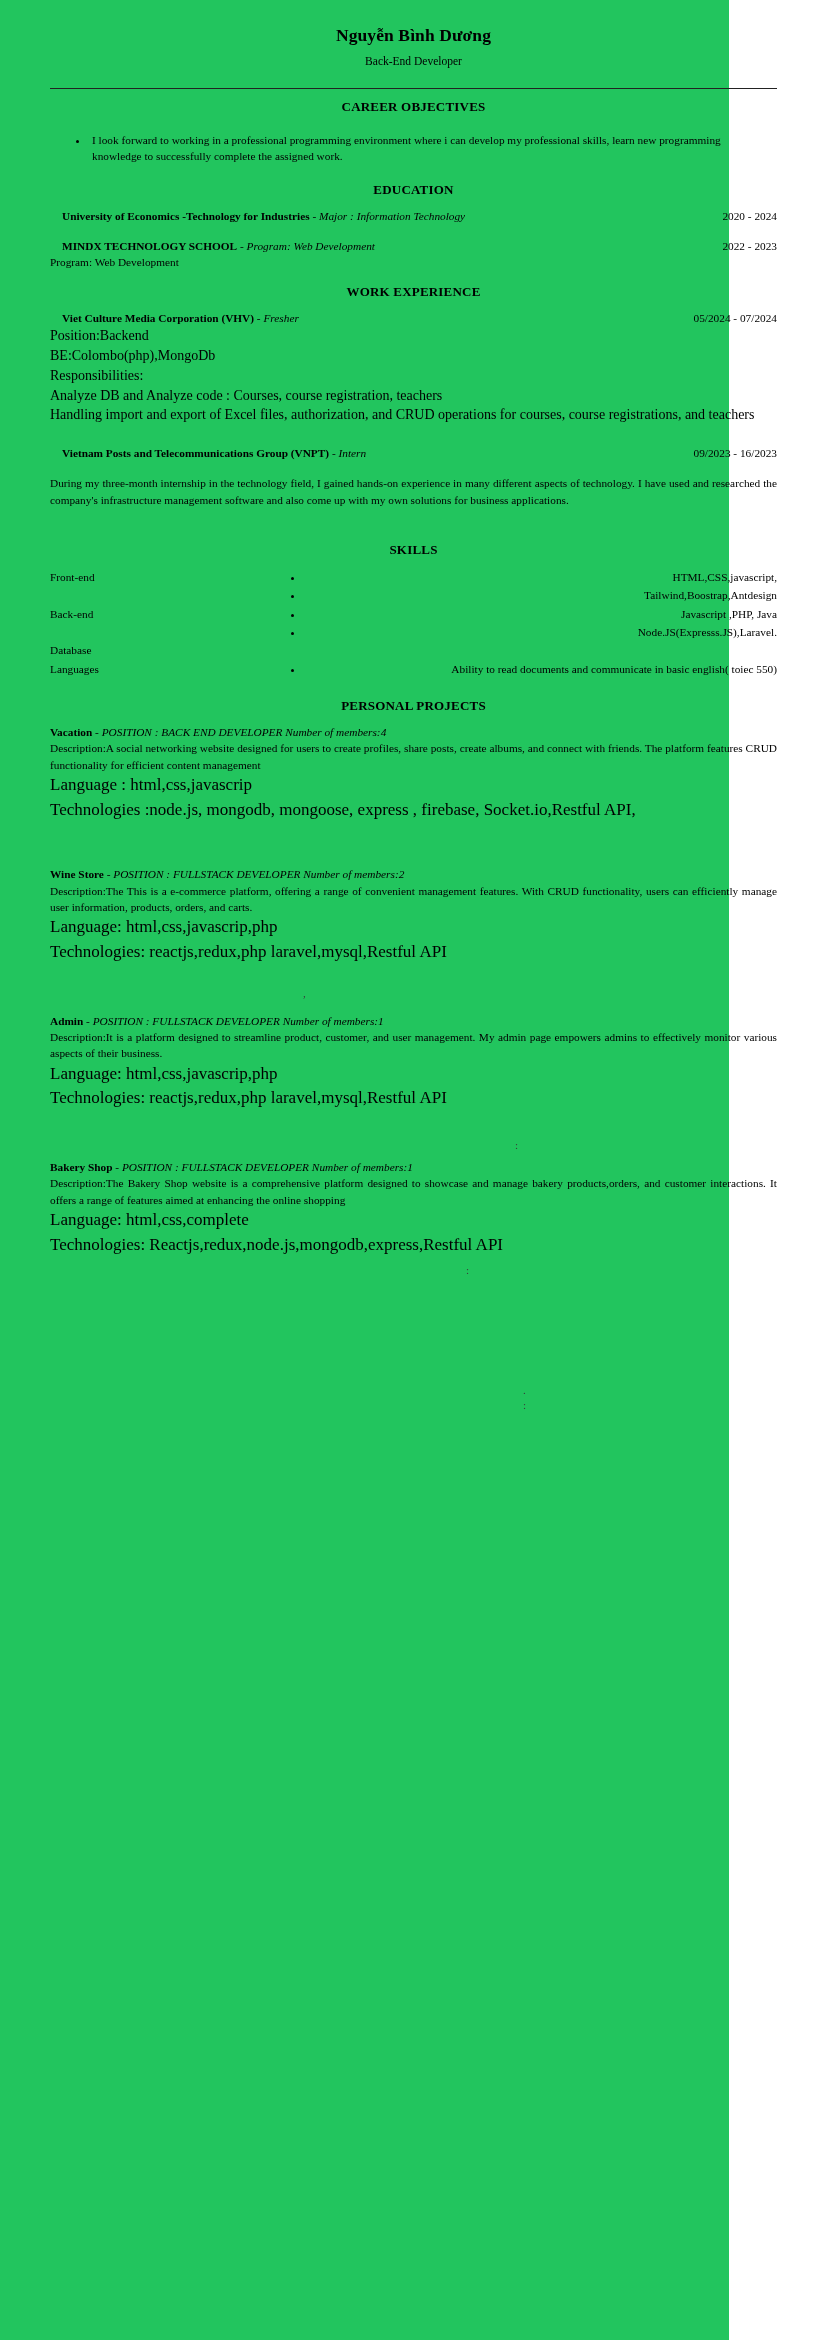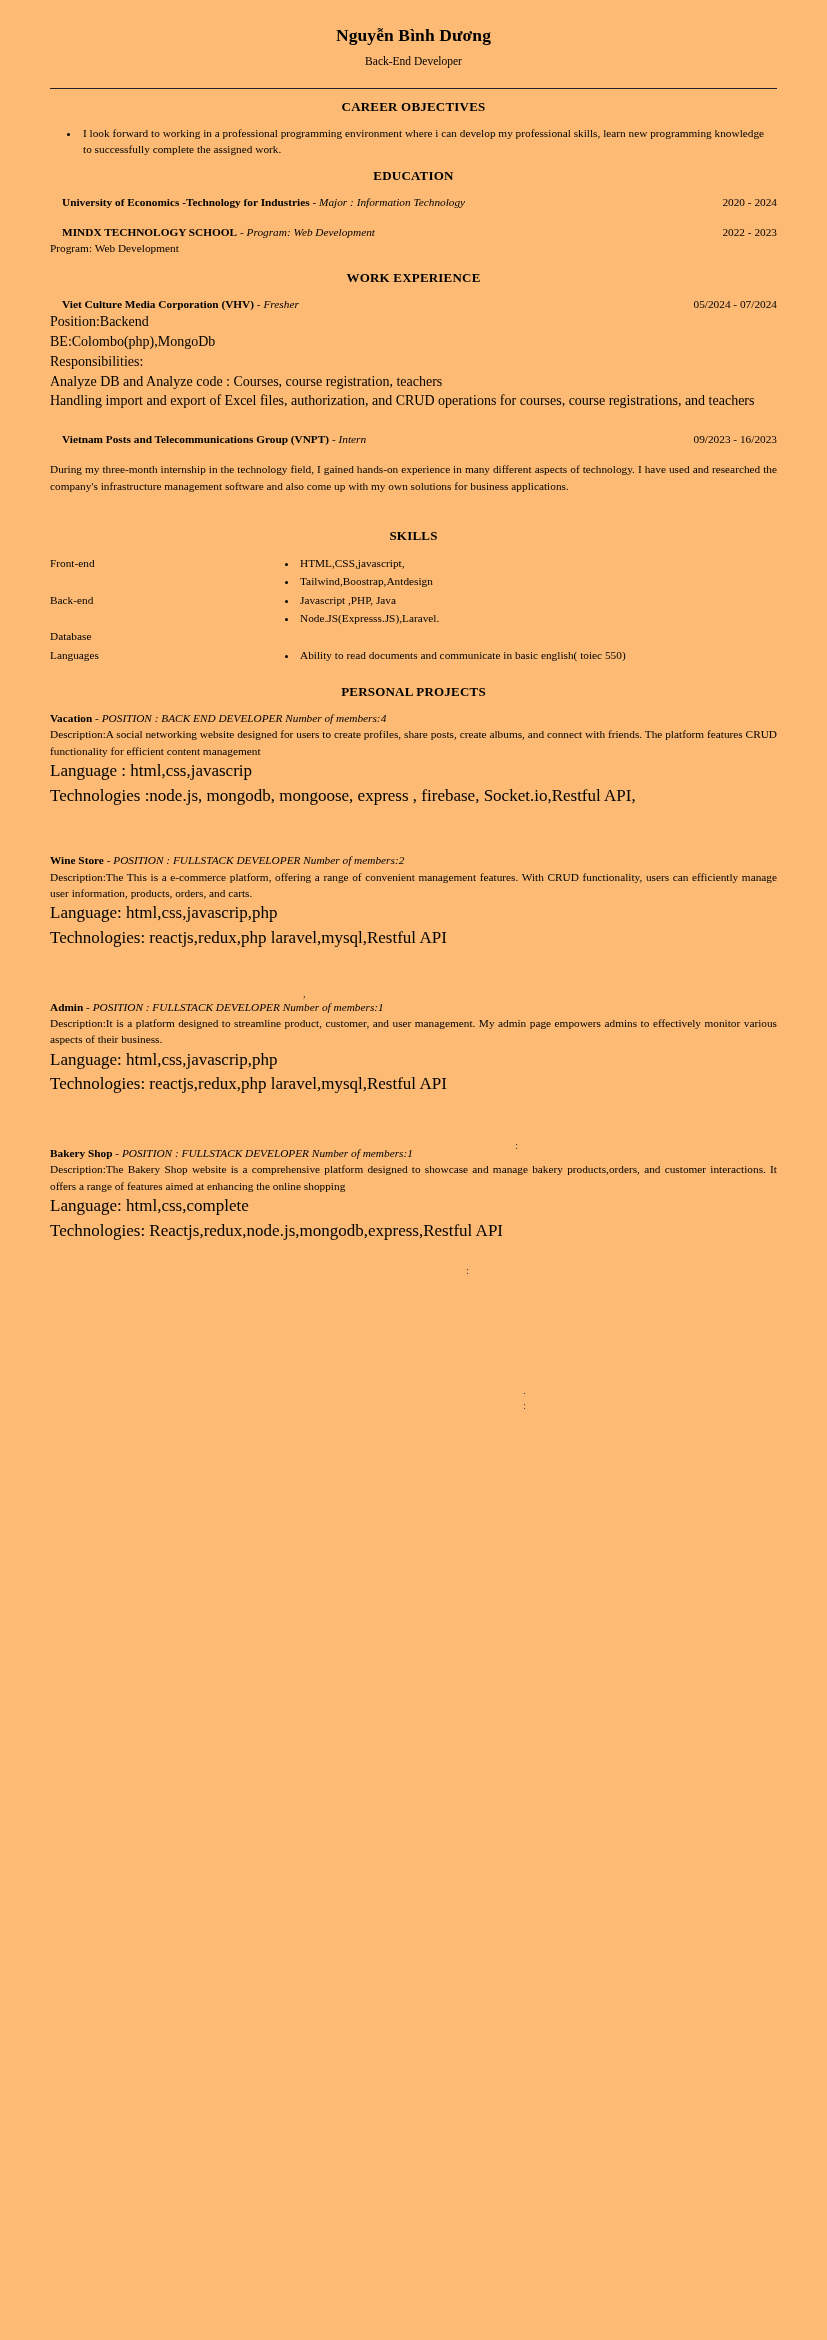--- a/index.html
+++ b/index.html
@@ -8,25 +8,25 @@
     background: #ffffff;
   }
   body {
     width: 827px;
     min-height: 2340px;
     font-family: "Liberation Serif", "DejaVu Serif", serif;
     color: #000000;
     position: relative;
   }
   .page {
-    width: 827px;
+    width: 729px;
     min-height: 2340px;
     box-sizing: border-box;
     padding: 0;
-    background: #fdba74;
+    background: #22c55e;
   }
   .content {
     margin: 0 50px 0 50px;
     width: 727px;
   }
 
   
   .doc-header {
     padding-top: 24px;
     text-align: center;
@@ -64,21 +64,21 @@
   
   .line {
     font-size: 11.3px;
     line-height: 1.42;
   }
   .italic { font-style: italic; }
   .bold { font-weight: bold; }
 
   
   ul.bullets {
-    margin: 8px;
+    margin: 17px;
     padding: 0 0 0 22px;
     list-style: disc;
   }
   ul.bullets li {
     font-size: 11.3px;
     line-height: 1.45;
     padding-left: 3px;
     margin-bottom: 1px;
   }
   .entry-head {
@@ -121,34 +121,36 @@
   .work-entry { margin-bottom: 6px; }
 
   
   .skills-wrap {
     position: relative;
     margin-top: 4px;
   }
   .skill-row {
     display: flex;
     align-items: flex-start;
+    gap: 6px;
   }
   .skill-label {
     width: 232px;
     flex: 0 0 232px;
     font-size: 11.3px;
     line-height: 1.62;
   }
   .skill-items {
     flex: 1 1 auto;
   }
   .skill-items ul {
     margin: 0;
     padding: 0 0 0 16px;
     list-style: disc;
+    text-align: right;
   }
   .skill-items ul li {
     font-size: 11.3px;
     line-height: 1.62;
     padding-left: 2px;
   }
 
   
   .project {
     margin-bottom: 4px;

